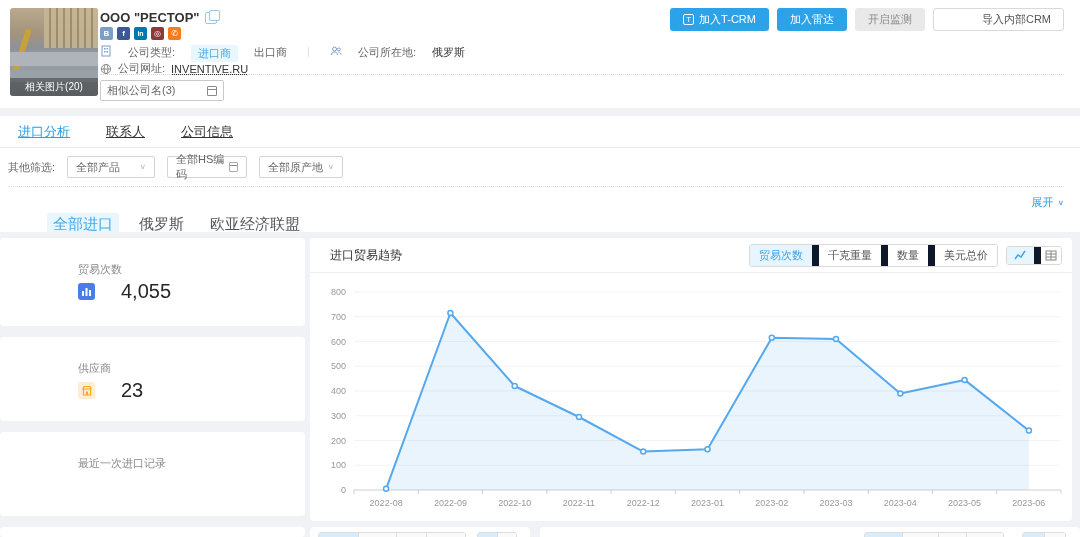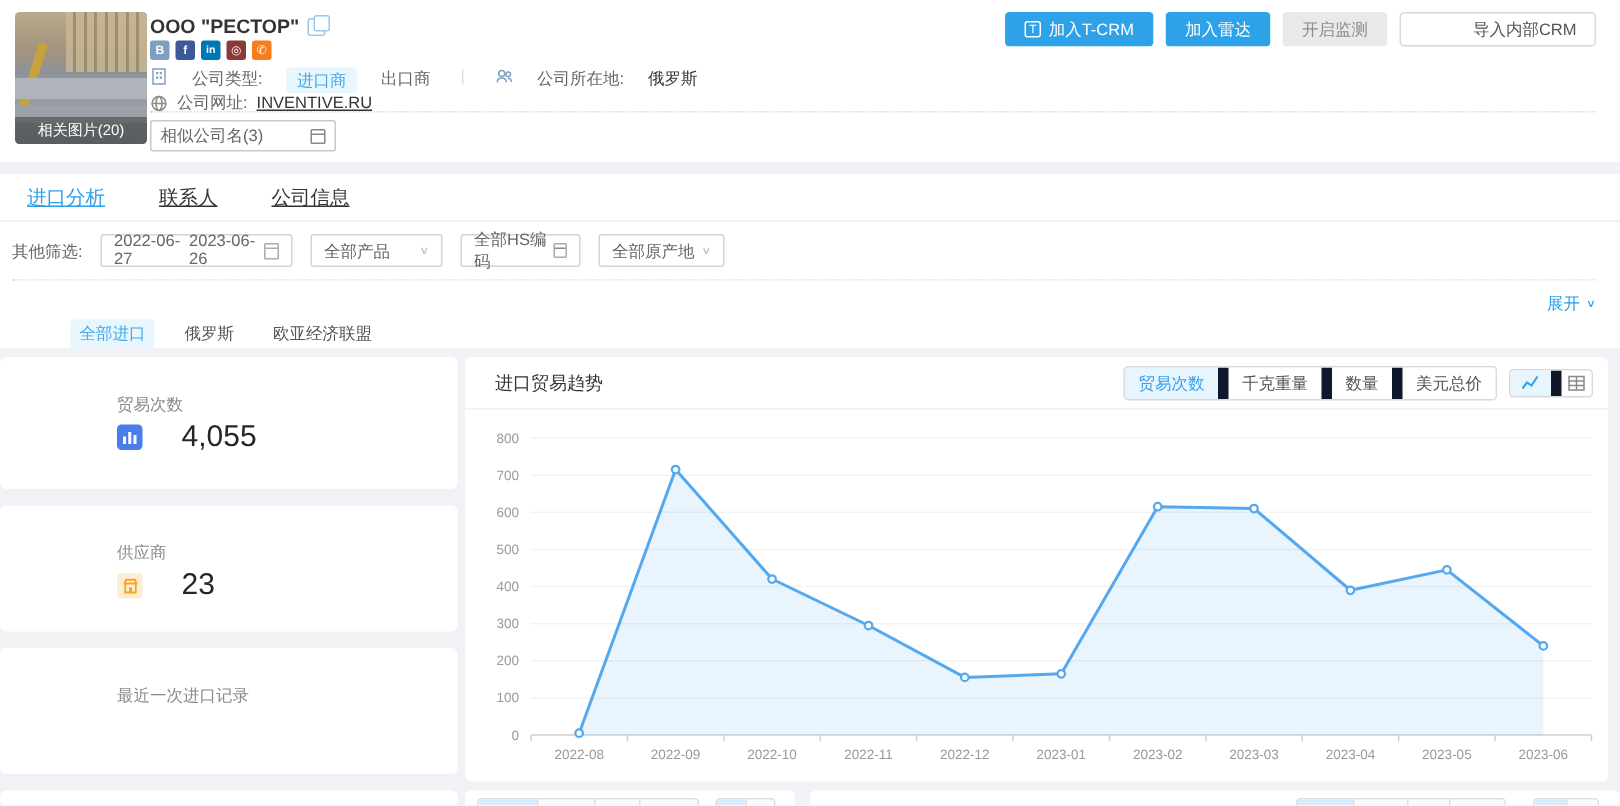--- a/index.html
+++ b/index.html
@@ -55,21 +55,21 @@
   
   .filters { left:0; top:148px; width:1080px; height:84px; background:#fff; }
   .frow1 { position:absolute; left:8px; top:8px; display:flex; align-items:center; gap:12px; font-size:11px; color:#666; }
   .fld { height:22px; border:1px solid #d4d4d4; border-radius:2px; background:#fff; display:flex; align-items:center;
          justify-content:space-between; padding:0 8px; font-size:11px; color:#666; cursor:pointer; }
   .caret { color:#bbb; font-size:9px; transform:scaleY(.8); }
   .cal-ic { width:11px; height:11px; border:1px solid #aaa; border-radius:1px; position:relative; }
   .cal-ic:after { content:""; position:absolute; left:0; right:0; top:2px; border-top:1px solid #aaa; }
   .fdiv { position:absolute; left:8px; right:16px; top:38px; border-top:1px dotted #e0e0e0; }
   .frow2 { position:absolute; left:8px; top:45px; display:flex; align-items:center; gap:14px; font-size:11px; color:#666; }
-  .frow3 { position:absolute; left:47px; top:65px; display:flex; align-items:center; gap:14px; font-size:11px; color:#666; }
+  .frow3 { position:absolute; left:47px; top:65px; display:flex; align-items:center; gap:14px; font-size:15px; color:#666; }
   .src-opt { cursor:pointer; color:#555; padding:2px 6px; }
   .src-opt.sel { background:#e8f6fe; color:#45a9e9; border-radius:2px; }
   .expand { position:absolute; right:16px; top:47px; color:#2b9fe8; font-size:11px; cursor:pointer; display:flex; gap:4px; align-items:center; }
 
   
   .content-bg { left:0; top:232px; width:1080px; height:305px; background:#f0f2f5; }
   .card { position:absolute; left:0; width:305px; background:#fff; border-radius:4px; }
   .card .lab { position:absolute; left:78px; top:24px; font-size:11px; color:#8a8a8a; }
   .card .valrow { position:absolute; left:78px; top:42px; display:flex; align-items:center; gap:26px; }
   .card .val { font-size:20px; color:#262626; }
@@ -178,25 +178,20 @@
 
 <div class="abs tabbar">
   <div class="tab active">进口分析</div>
   <div class="tab">联系人</div>
   <div class="tab">公司信息</div>
 </div>
 
 <div class="abs filters">
   <div class="frow1">
     <span>其他筛选:</span>
-    <div class="fld" style="width:128px">
-      <span>2022-06-27</span>
-      <span>2023-06-26</span>
-      <span class="cal-ic"></span>
-    </div>
     <div class="fld" style="width:88px">
       <span>全部产品</span>
       <span class="caret">∨</span>
     </div>
     <div class="fld" style="width:80px">
       <span>全部HS编码</span>
       <span class="panel-ic" style="border-color:#aaa"></span>
     </div>
     <div class="fld" style="width:84px">
       <span>全部原产地</span>

